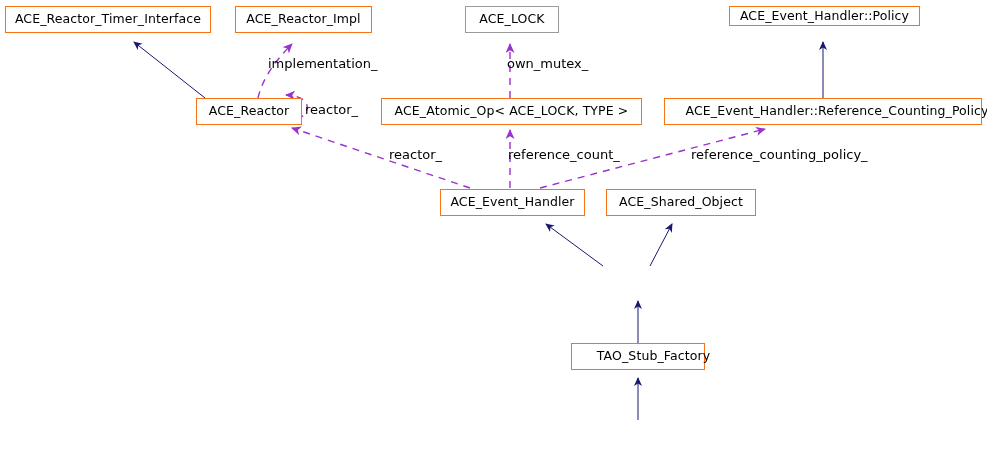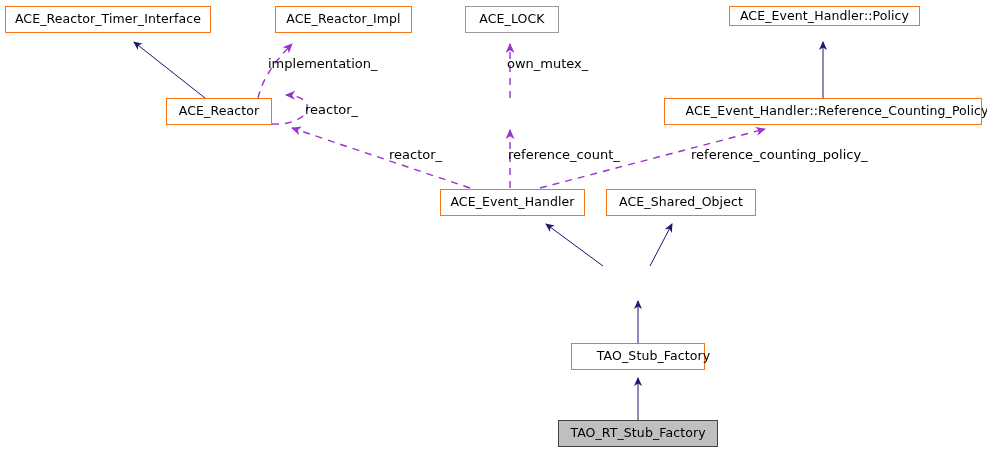--- a/index.html
+++ b/index.html
@@ -94,39 +94,39 @@
       <path d="M 470 188 L 292 128" fill="none" stroke="#9a32cd" stroke-width="1.4" stroke-dasharray="7,6" marker-end="url(#assoc-arrow)"></path>
 
       <path d="M 510 188 L 510 130" fill="none" stroke="#9a32cd" stroke-width="1.4" stroke-dasharray="7,6" marker-end="url(#assoc-arrow)"></path>
 
       <path d="M 540 188 L 765 129" fill="none" stroke="#9a32cd" stroke-width="1.4" stroke-dasharray="7,6" marker-end="url(#assoc-arrow)"></path>
     </g>
   </svg>
 
   <div class="node" style="left:5px;  top:6px;   width:206px; height:27px;">ACE_Reactor_Timer_Interface</div>
 
-  <div class="node" style="left:235px; top:6px;   width:137px; height:27px;margin-left:40px;">ACE_Reactor_Impl</div>
+  <div class="node" style="left:235px; top:6px;   width:137px; height:27px;">ACE_Reactor_Impl</div>
 
   <div class="node faded" style="left:465px; top:6px;   width:94px;  height:27px;">ACE_LOCK</div>
 
   <div class="node" style="left:729px; top:6px;   width:191px; height:20px;">ACE_Event_Handler::Policy</div>
 
-  <div class="node" style="left:166px; top:98px;  width:106px; height:27px;text-align:center;">ACE_Reactor</div>
+  <div class="node" style="left:196px; top:98px;  width:106px; height:27px;text-align:center;">ACE_Reactor</div>
 
+  <div class="node" style="left:381px; top:98px;  width:261px; height:27px;">ACE_Atomic_Op&lt; ACE_LOCK, TYPE &gt;</div>
 
   <div class="node" style="left:664px; top:98px;  width:318px; height:27px;padding-left:28px;">ACE_Event_Handler::Reference_Counting_Policy</div>
 
   <div class="node" style="left:440px; top:189px; width:145px; height:27px;">ACE_Event_Handler</div>
 
   <div class="node" style="left:606px; top:189px; width:150px; height:27px;">ACE_Shared_Object</div>
 
 
   <div class="node" style="left:571px; top:343px; width:134px; height:27px;padding-left:31px;">TAO_Stub_Factory</div>
 
-  <div class="node current" style="left:558px; top:420px; width:160px; height:27px;">TAO_RT_Stub_Factory</div>
 
   <div class="edge-label" style="left:268px; top:57px;">implementation_</div>
 
   <div class="edge-label" style="left:305px; top:103px;">reactor_</div>
 
   <div class="edge-label" style="left:507px; top:57px;">own_mutex_</div>
 
   <div class="edge-label" style="left:389px; top:148px;">reactor_</div>
 
   <div class="edge-label" style="left:508px; top:148px;">reference_count_</div>

